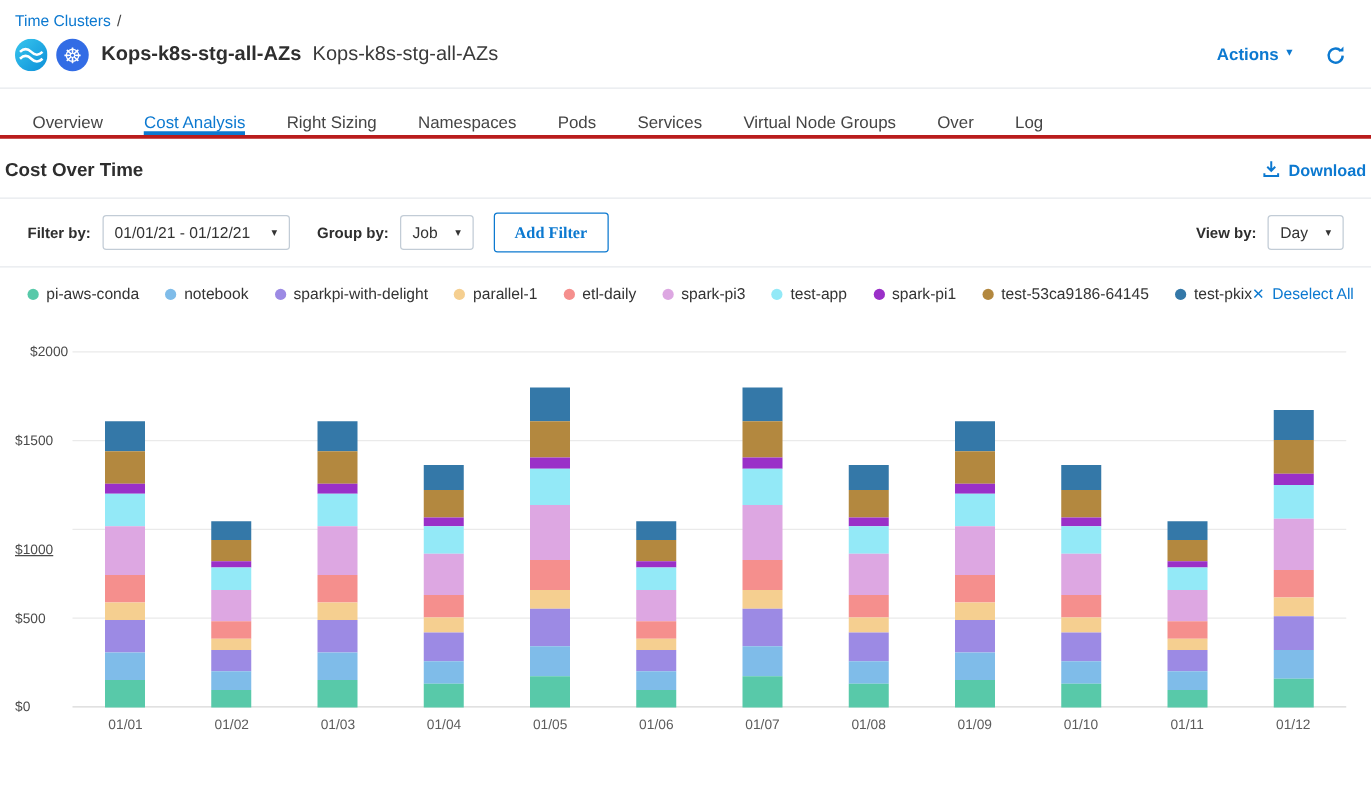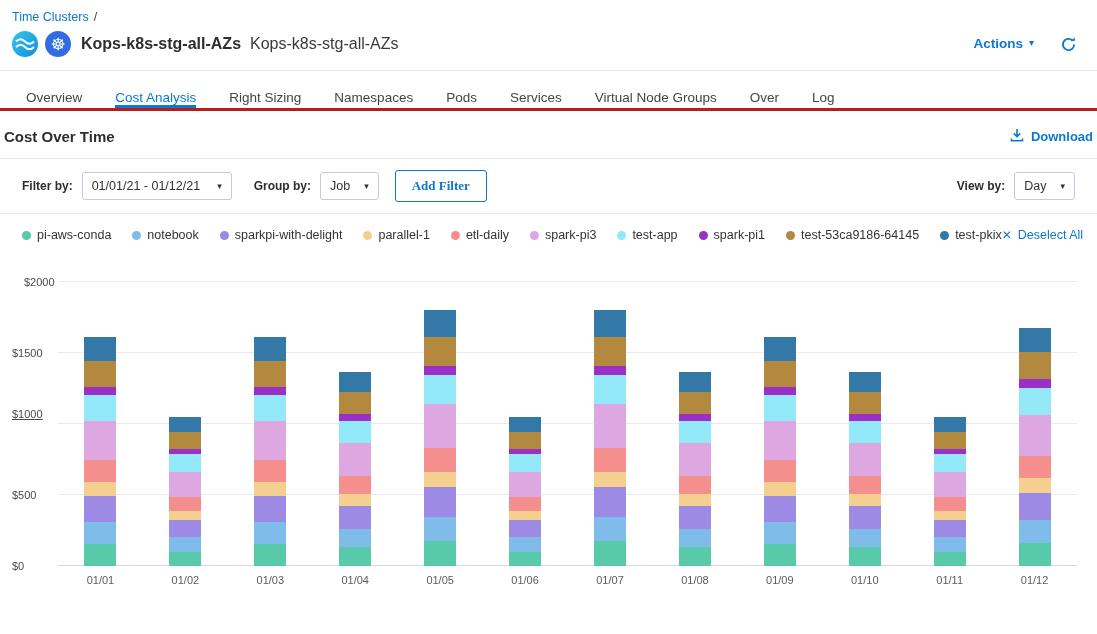--- a/index.html
+++ b/index.html
@@ -218,21 +218,21 @@
     </div>
   </div>
 
   <div class="chart">
     <div class="plot">
         <div class="gridline zero" style="bottom: 0px;"></div>
         <div class="ytick" style="bottom: 0px;">$0</div>
         <div class="gridline" style="bottom: 71px;"></div>
         <div class="ytick" style="bottom: 71px;">$500</div>
         <div class="gridline" style="bottom: 142px;"></div>
-        <div class="ytick" style="bottom: 152px; text-decoration: underline;">$1000</div>
+        <div class="ytick" style="bottom: 126px; text-decoration: underline;">$1000</div>
         <div class="gridline" style="bottom: 213px;"></div>
         <div class="ytick" style="bottom: 213px;">$1500</div>
         <div class="gridline" style="bottom: 284px;"></div>
         <div class="ytick" style="bottom: 284px; margin-left: 12px;">$2000</div>
         <div class="bars">
           <div class="bar-slot">
             <div class="bar">
               <div class="seg" style="height: 22.01px; background: rgb(88, 201, 169);"></div>
               <div class="seg" style="height: 22.01px; background: rgb(127, 188, 233);"></div>
               <div class="seg" style="height: 26.27px; background: rgb(156, 138, 228);"></div>

